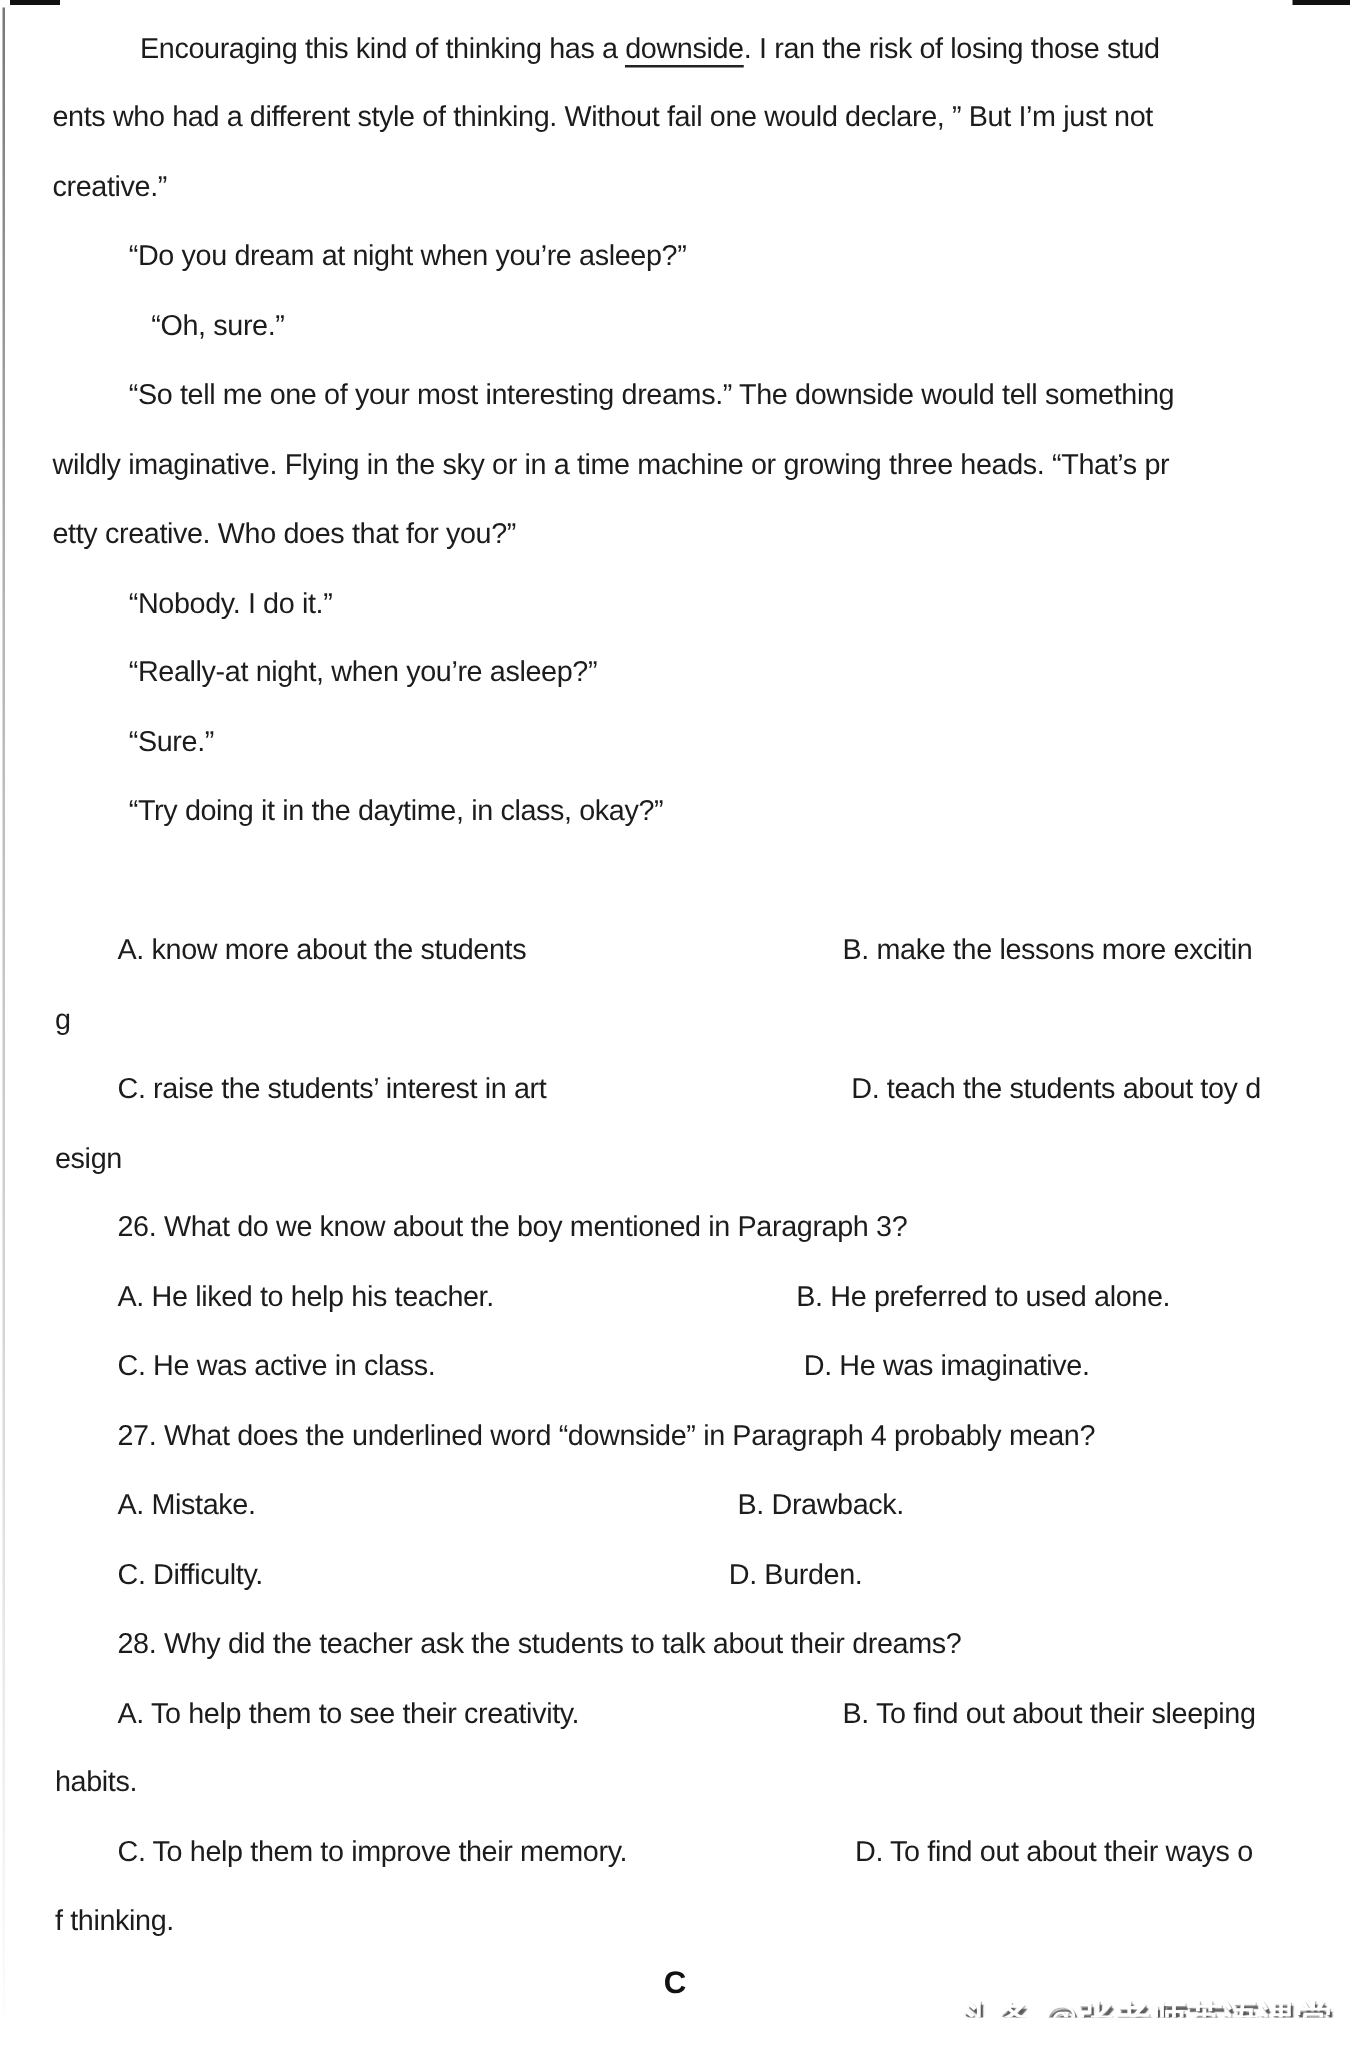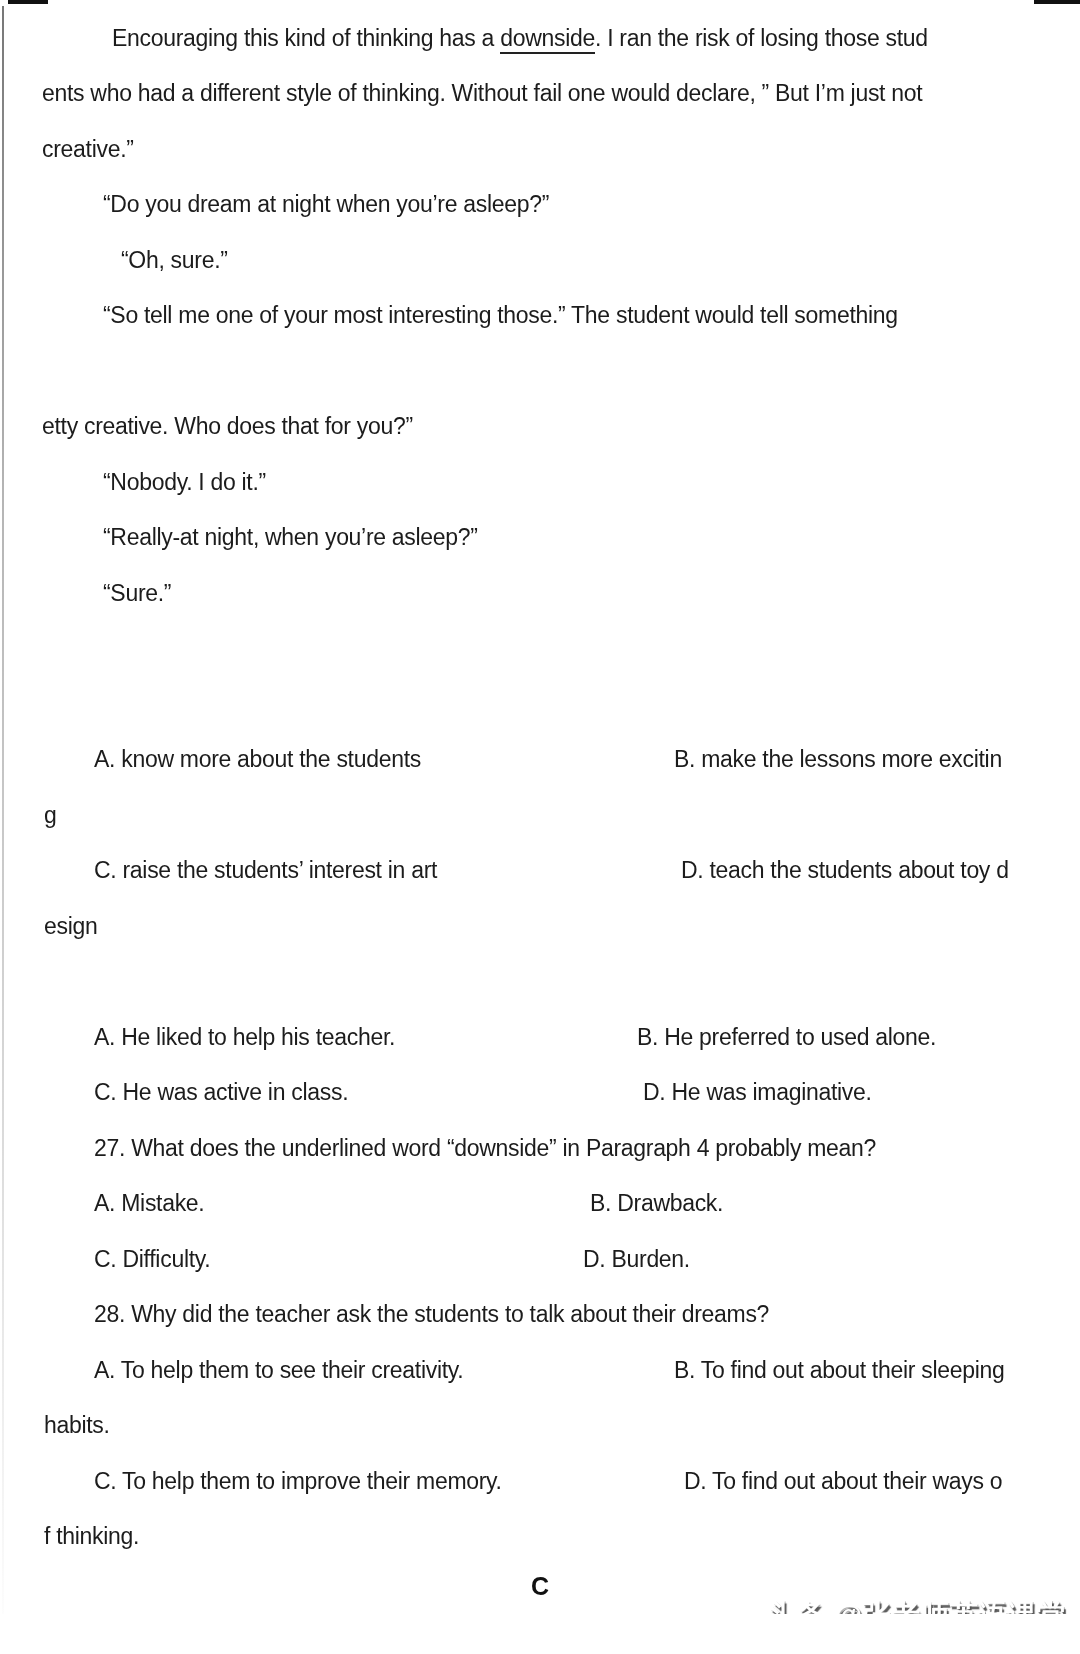--- a/index.html
+++ b/index.html
@@ -78,37 +78,40 @@
   <div class="mark-top-right"></div>
   <div class="edge-left"></div>
   <div class="mark-bottom-left"></div>
 
   <div class="ln" style="top:22px; left:112px;"><span>Encouraging this kind of thinking has a </span><span class="u-word">downside</span><span>. I ran the risk of losing those stud</span></div>
   <div class="ln" style="top:77px; left:42px;">ents who had a different style of thinking. Without fail one would declare, ” But I’m just not</div>
   <div class="ln" style="top:133px; left:42px;">creative.”</div>
 
   <div class="ln" style="top:188px; left:103px;">“Do you dream at night when you’re asleep?”</div>
   <div class="ln" style="top:244px; left:103px;margin-left:18px;">“Oh, sure.”</div>
-  <div class="ln" style="top:299px; left:103px;">“So tell me one of your most interesting those.” The student would tell something</div>
+  <div class="ln" style="top:299px; left:103px;">“So tell me one of your most interesting dreams.” The downside would tell something</div>
+  <div class="ln" style="top:355px; left:42px;">wildly imaginative. Flying in the sky or in a time machine or growing three heads. “That’s pr</div>
   <div class="ln" style="top:410px; left:42px;">etty creative. Who does that for you?”</div>
   <div class="ln" style="top:466px; left:103px;">“Nobody. I do it.”</div>
   <div class="ln" style="top:521px; left:103px;">“Really-at night, when you’re asleep?”</div>
   <div class="ln" style="top:577px; left:103px;">“Sure.”</div>
+  <div class="ln" style="top:632px; left:103px;">“Try doing it in the daytime, in class, okay?”</div>
 
   <div class="ln row" style="top:743px;">
     <span class="opt-a">A. know more about the students</span>
     <span class="opt-b" style="left:674px;">B. make the lessons more excitin</span>
   </div>
   <div class="ln" style="top:799px; left:44px;">g</div>
   <div class="ln row" style="top:854px;">
     <span class="opt-a">C. raise the students’ interest in art</span>
     <span class="opt-b" style="left:681px;">D. teach the students about toy d</span>
   </div>
   <div class="ln" style="top:910px; left:44px;">esign</div>
 
+  <div class="ln" style="top:965px; left:94px;">26. What do we know about the boy mentioned in Paragraph 3?</div>
   <div class="ln row" style="top:1021px;">
     <span class="opt-a">A. He liked to help his teacher.</span>
     <span class="opt-b" style="left:637px;">B. He preferred to used alone.</span>
   </div>
   <div class="ln row" style="top:1076px;">
     <span class="opt-a">C. He was active in class.</span>
     <span class="opt-b" style="left:643px;">D. He was imaginative.</span>
   </div>
 
   <div class="ln" style="top:1132px; left:94px;">27. What does the underlined word “downside” in Paragraph 4 probably mean?</div>

